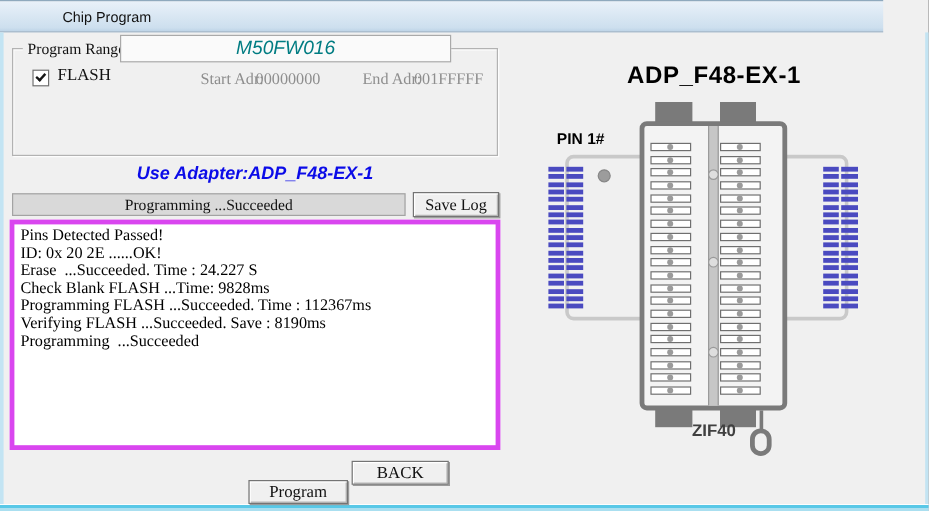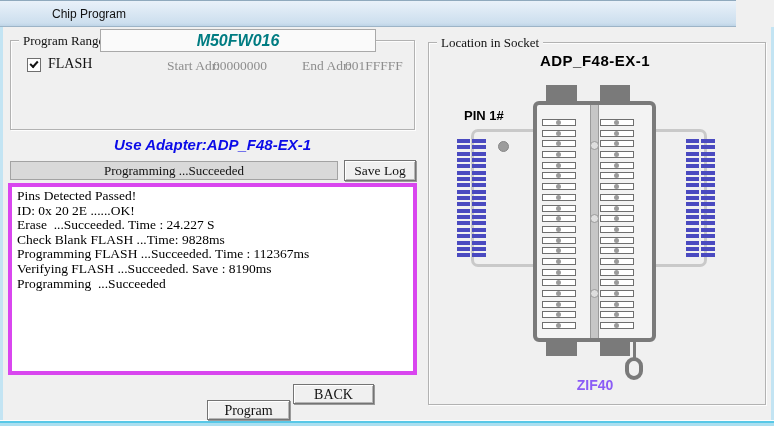--- a/index.html
+++ b/index.html
@@ -30,21 +30,21 @@
   .group-label {
     position:absolute; top:-8px; left:8px; background:#f0f0f0; padding:0 4px;
     font-family:"Liberation Serif", serif; font-size:13px; color:#111; line-height:15px;
   }
   
   .chip-box {
     position:absolute; left:100px; top:29px; width:276px; height:23px;
     background:#fafafa; border:1px solid #a9a9a9; text-align:center;
   }
   .chip-box span {
-    font-size:16px; font-weight:bold; font-style:italic; color:var(--chip-name-teal); line-height:22px;
+    font-size:16px; font-weight:normal; font-style:italic; color:var(--chip-name-teal); line-height:22px;
   }
   .checkbox {
     position:absolute; left:27px; top:58px; width:14px; height:14px;
     background:#fff; border:1px solid #6f6f6f; cursor:pointer;
   }
   .check-glyph {
     position:absolute; left:2px; top:2px; width:8px; height:5px;
     border-left:2px solid #151515; border-bottom:2px solid #151515; transform:rotate(-48deg);
   }
   .flash-label { position:absolute; left:48px; top:56px; font-family:"Liberation Serif", serif; font-size:14px; color:#111; }
@@ -71,24 +71,24 @@
   .btn-prog    { left:207px; top:400px; width:83px;  height:20px;font-family:Liberation Serif, serif; }
   .btn-back    { left:293px; top:384px; width:81px;  height:20px; }
   
   .logbox {
     position:absolute; left:8px; top:183px; width:409px; height:192px;
     background:#fff; border:4px solid #d946ef; padding:2px 5px; overflow:hidden;
   }
   .log-line { font-family:"Liberation Serif", serif; font-size:13.5px; line-height:14.6px; color:#000; white-space:pre; }
   
   .adp-label { position:absolute; left:480px; top:52px; width:230px; text-align:center;
-               font-size:15px; font-weight:bold; color:#000; letter-spacing:0.5px; }
+               font-size:20px; font-weight:bold; color:#000; letter-spacing:0.5px; }
   .pin1-label { position:absolute; left:464px; top:108px; font-size:13px; font-weight:bold; color:#000; }
-  .zif-label  { position:absolute; left:540px; top:377px; width:110px; text-align:center;
-               font-size:14px; font-weight:bold; color:#8b5cf6; }
+  .zif-label  { position:absolute; left:540px; top:350px; width:110px; text-align:center;
+               font-size:14px; font-weight:bold; color:#404040; }
   .adapter-outline {
     position:absolute; left:471px; top:129px; width:236px; height:138px;
     border:3px solid var(--outline-gray); border-radius:7px;
   }
   .pin1-marker {
     position:absolute; left:498px; top:141px; width:11px; height:11px;
     background:#9c9c9c; border:1px solid #878787; border-radius:50%;
   }
   .pin-header { position:absolute; top:139px; display:flex; flex-direction:column; gap:2.35px; }
   .ph-left  { left:457px; } .ph-right { left:686px; }
@@ -157,23 +157,20 @@
       <div class="log-line">Erase  ...Succeeded. Time : 24.227 S</div>
       <div class="log-line">Check Blank FLASH ...Time: 9828ms</div>
       <div class="log-line">Programming FLASH ...Succeeded. Time : 112367ms</div>
       <div class="log-line">Verifying FLASH ...Succeeded. Save : 8190ms</div>
       <div class="log-line">Programming  ...Succeeded</div>
     </div>
 
   <button class="btn btn-prog">Program</button>
   <button class="btn btn-back">BACK</button>
 
-  <div class="groupbox gb-right">
-    <span class="group-label">Location in Socket</span>
-  </div>
   <div class="adp-label">ADP_F48-EX-1</div>
   <div class="pin1-label">PIN 1#</div>
 
   <div class="adapter-outline"></div>
   <div class="pin-header ph-left">
       <div class="hdr-row">
         <i class="b1"></i>
         <i class="b2"></i>
       </div>
       <div class="hdr-row">

